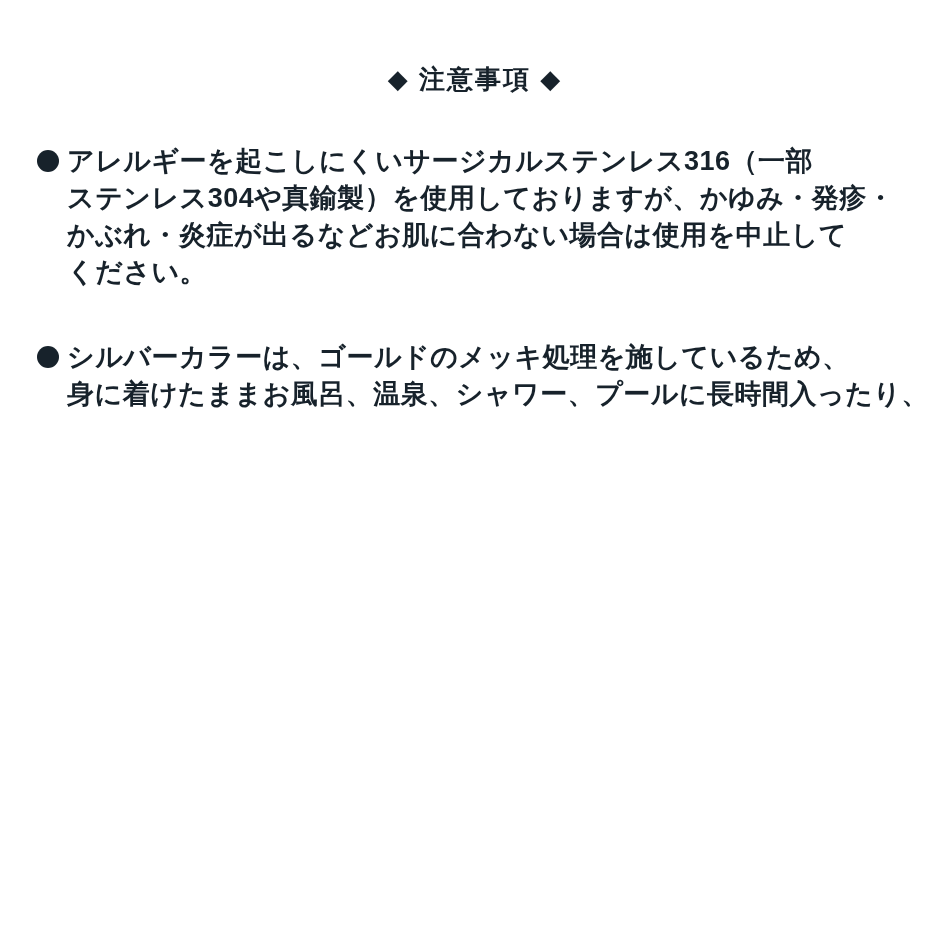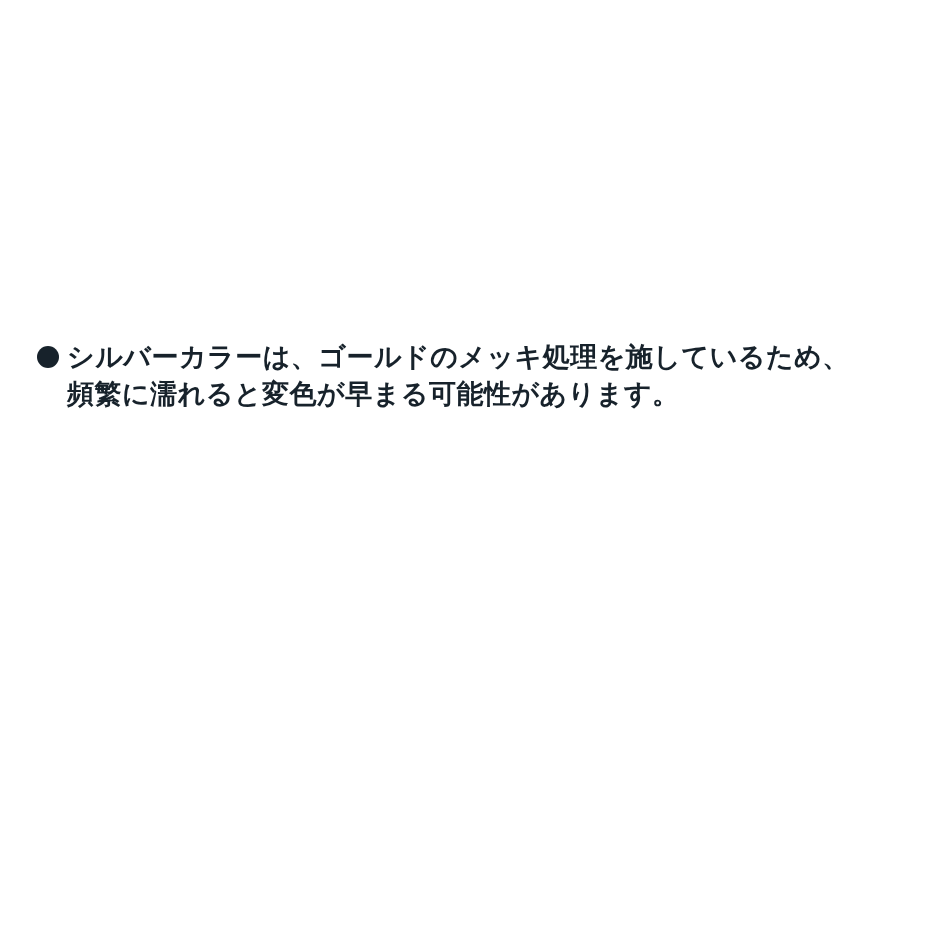--- a/index.html
+++ b/index.html
@@ -53,24 +53,34 @@
     line-height:37px;
     letter-spacing:0.5px;
     white-space:nowrap;
   }
 </style>
 </head>
 <body>
 
 <div class="page">
 
+  <div class="page-title">◆ 注意事項 ◆</div>
 
+  <div class="notice-item item-0">
+    <span class="bullet-icon"></span>
+    <div class="notice-text">
+      <div class="line">アレルギーを起こしにくいサージカルステンレス316（一部</div>
+      <div class="line">ステンレス304や真鍮製）を使用しておりますが、かゆみ・発疹・</div>
+      <div class="line">かぶれ・炎症が出るなどお肌に合わない場合は使用を中止して</div>
+      <div class="line">ください。</div>
+    </div>
+  </div>
 
   <div class="notice-item item-1">
     <span class="bullet-icon"></span>
     <div class="notice-text">
       <div class="line">シルバーカラーは、ゴールドのメッキ処理を施しているため、</div>
-      <div class="line">頻繁に濡れると変色が早まる可能性があります。</div>
+      <div class="line">身に着けたままお風呂、温泉、シャワー、プールに長時間入ったり、</div>
     </div>
   </div>
 
 
 </div>
 
 </body></html>

